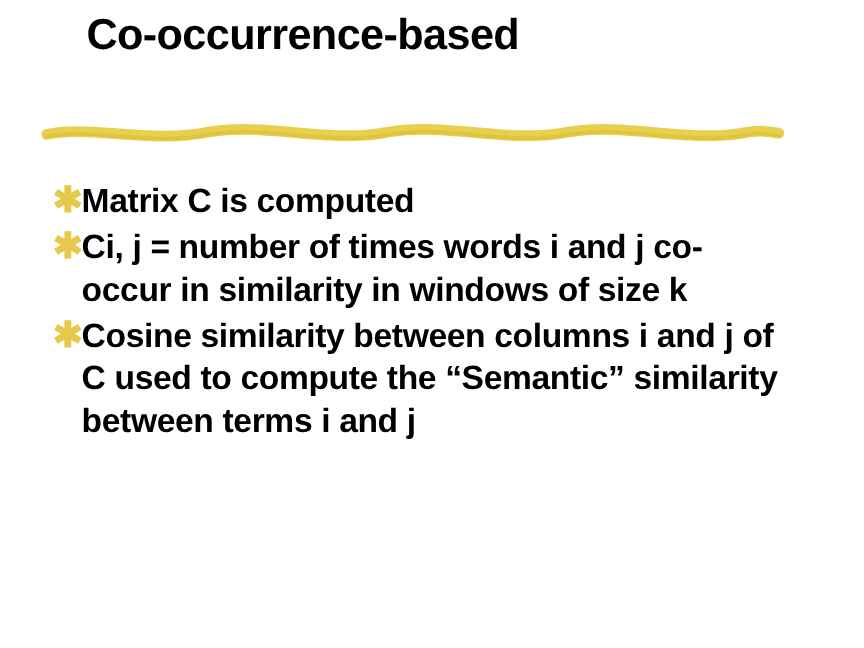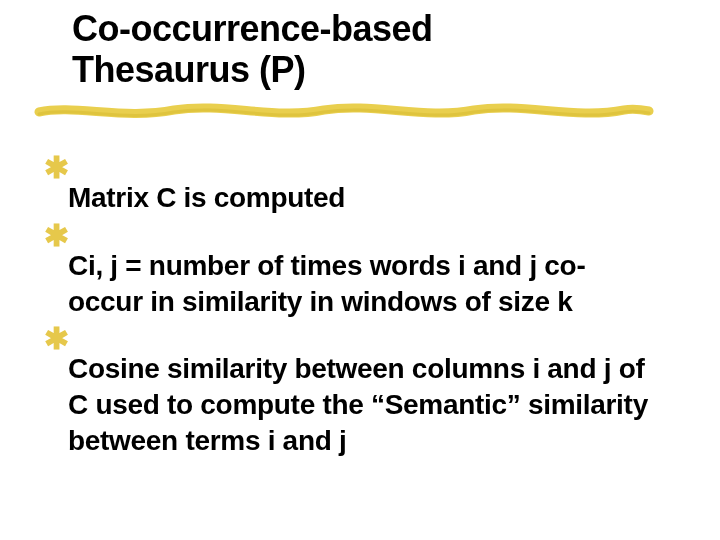--- a/index.html
+++ b/index.html
@@ -57,31 +57,29 @@
     font-family: "Arial", sans-serif;
     font-weight: 700;
   }
   .text {
     flex: 1 1 auto;
     font-size: 28px;
     font-weight: 700;
     line-height: 1.28;
     color: #000;
     letter-spacing: -0.3px;
-    margin-top: 30px;
   }
 </style>
 </head>
 <body>
 
 <div class="slide">
 
   <div class="title">
     <span>Co-occurrence-based</span><br>
-    <span>Thesaurus (P)</span>
   </div>
 
   <svg class="underline" viewBox="0 0 620 26" preserveAspectRatio="none">
     <path d="M5 14
              C 40 6, 90 22, 140 12
              C 190 4, 240 22, 290 12
              C 340 4, 390 22, 440 12
              C 490 4, 540 22, 590 12
              C 600 10, 610 12, 615 13" fill="none" stroke="#e9cf4e" stroke-width="9" stroke-linecap="round"></path>
     <path d="M5 16

